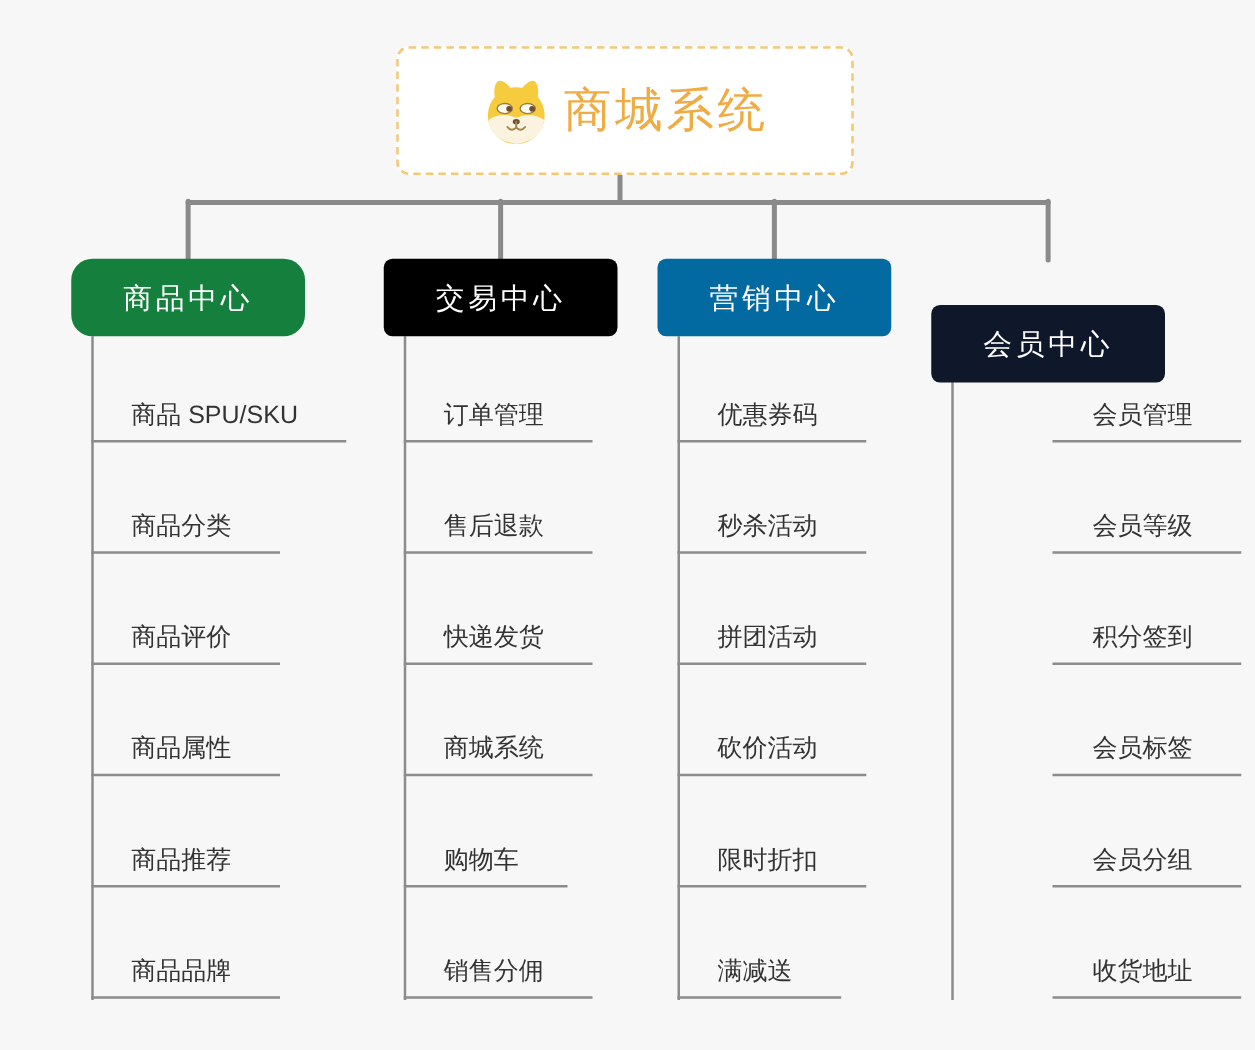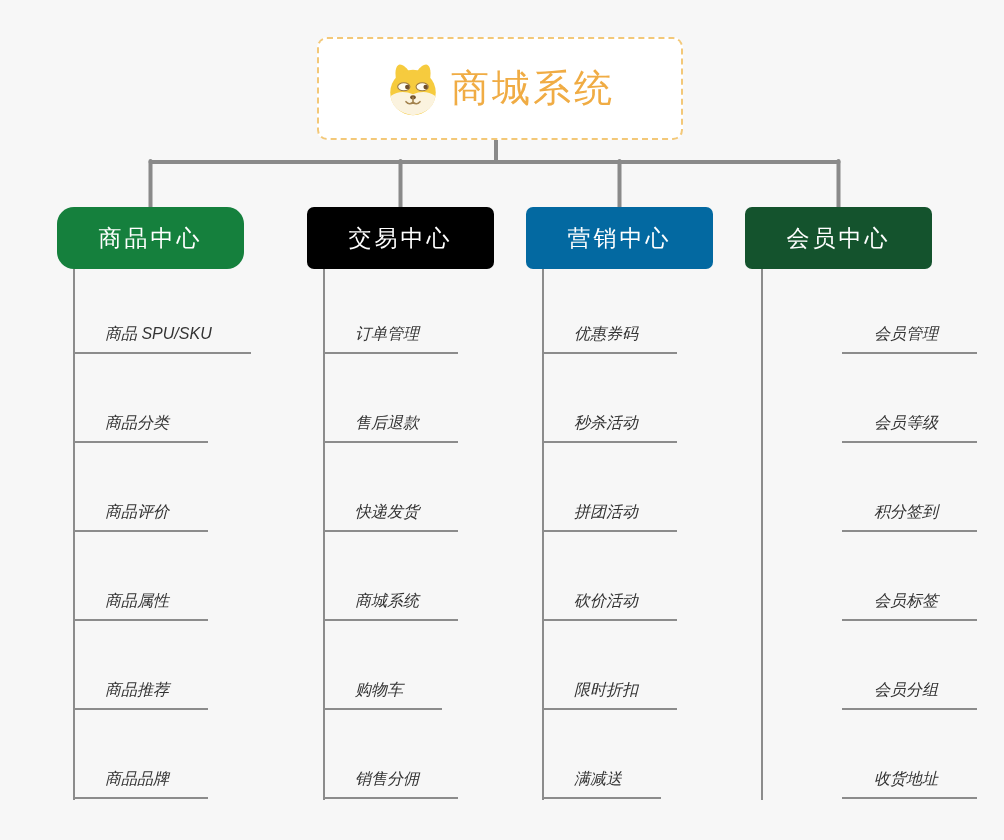--- a/index.html
+++ b/index.html
@@ -24,21 +24,21 @@
     display:flex; align-items:center; justify-content:center;
     z-index:3; cursor:default; white-space:nowrap;
   }
   .spine { position:absolute; top:269px; width:2px; height:531px; background:#8c8c8c; z-index:2; }
   .col-items { position:absolute; top:265px; z-index:2; }
   .leaf-item {
     box-sizing:border-box; height:89px; width:max-content;
     display:flex; align-items:flex-end;
     padding:0 39px 7px 32px;
     border-bottom:2px solid #8c8c8c;
-    font-size:16px; color:#333333; white-space:nowrap;font-style:italic;
+    font-size:20px; color:#333333; white-space:nowrap;
   }
 </style>
 </head>
 <body>
 
 <div class="canvas">
 
   <svg class="connectors" width="1004" height="840">
     <g stroke="#8a8a8a" stroke-width="4" stroke-linecap="round" fill="none">
       <line x1="496" y1="139" x2="496" y2="162"></line>
@@ -90,21 +90,21 @@
       <div class="branch-header" style="left: 526px; background: #0369a1; text-align: right;">营销中心</div>
       <div class="spine" style="left: 542px;"></div>
       <div class="col-items" style="left: 542px;">
         <div class="leaf-item">优惠券码</div>
         <div class="leaf-item">秒杀活动</div>
         <div class="leaf-item">拼团活动</div>
         <div class="leaf-item">砍价活动</div>
         <div class="leaf-item">限时折扣</div>
         <div class="leaf-item">满减送</div>
       </div>
-      <div class="branch-header" style="left: 745px; background: #14532d;">会员中心</div>
+      <div class="branch-header" style="left: 745px; background: #0f172a; margin-top: 37px;">会员中心</div>
       <div class="spine" style="left: 761px;"></div>
       <div class="col-items" style="left: 794px; margin-left: 48px;">
         <div class="leaf-item">会员管理</div>
         <div class="leaf-item">会员等级</div>
         <div class="leaf-item">积分签到</div>
         <div class="leaf-item">会员标签</div>
         <div class="leaf-item">会员分组</div>
         <div class="leaf-item">收货地址</div>
       </div>
     </div>

